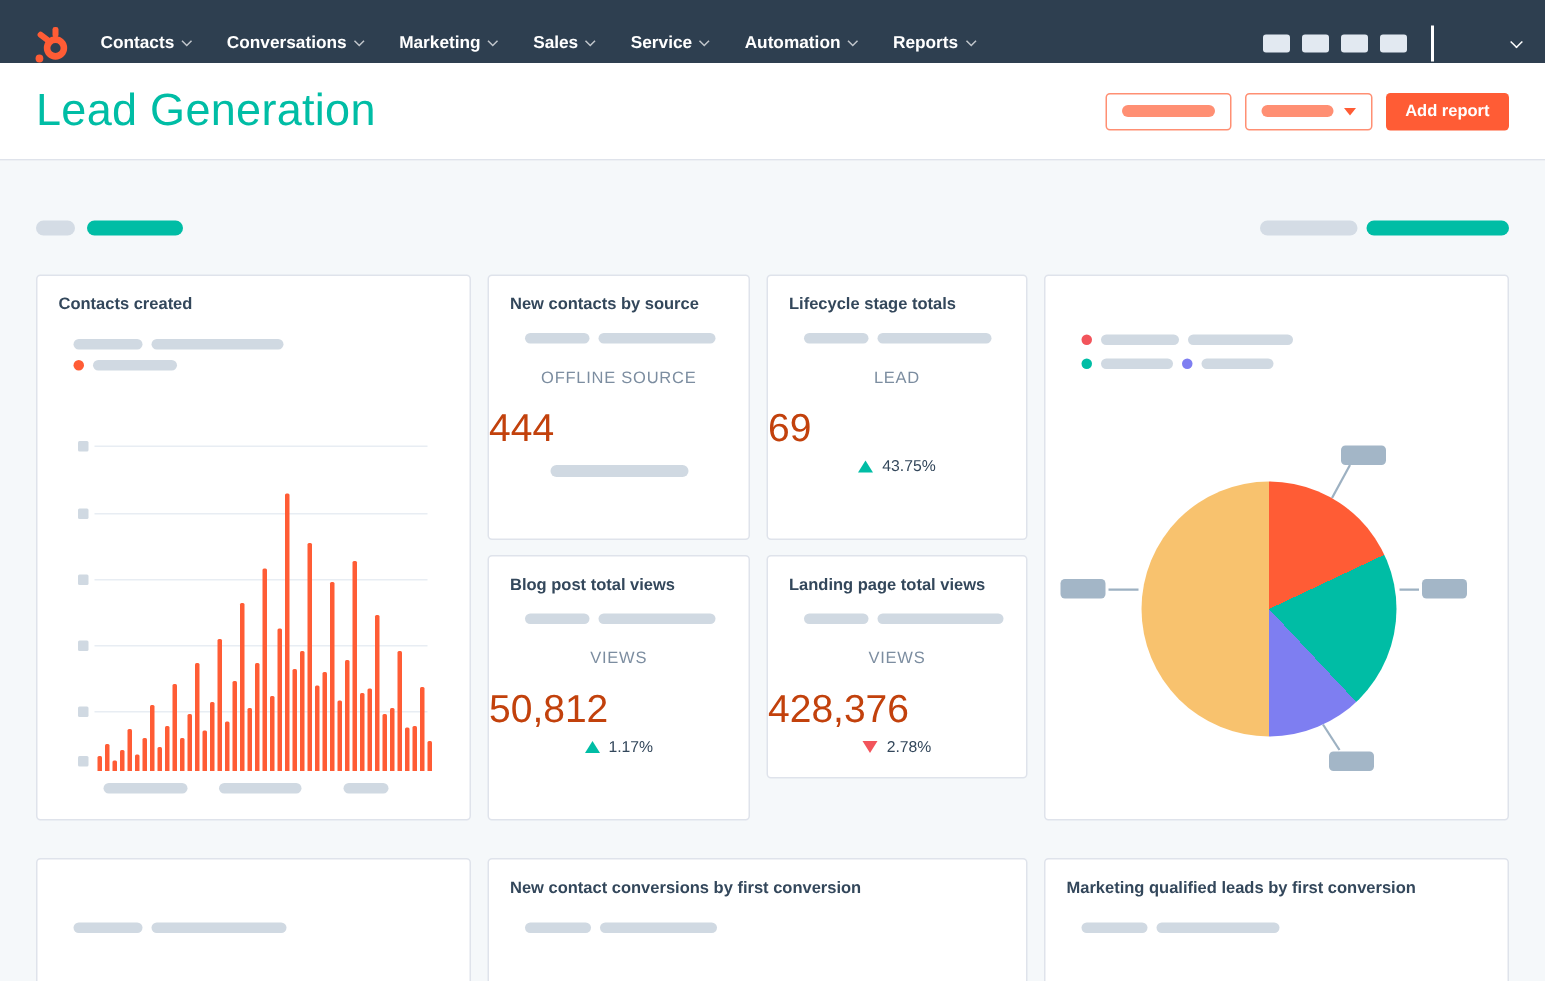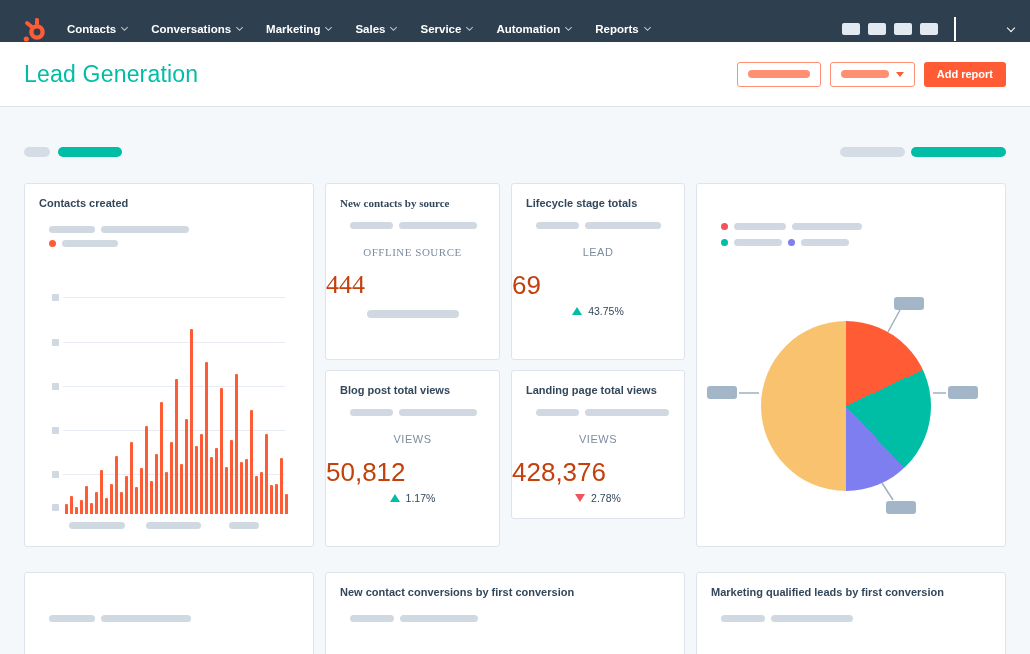--- a/index.html
+++ b/index.html
@@ -12,21 +12,21 @@
   .nav-menu{display:flex;gap:24px;align-items:center;}
   .nav-item{display:flex;align-items:center;color:#fff;font-size:11.5px;font-weight:bold;cursor:pointer;white-space:nowrap;}
   .chev{width:5px;height:5px;border-right:1.5px solid rgba(255,255,255,.7);border-bottom:1.5px solid rgba(255,255,255,.7);transform:rotate(45deg);display:inline-block;margin-left:6px;margin-top:-3px;}
   .nav-right{margin-left:auto;display:flex;align-items:center;}
   .nav-ph{width:18px;height:12px;background:#e2e9f1;border-radius:2px;margin-left:8px;cursor:pointer;}
   .nav-div{width:2px;height:24px;background:#fff;margin-left:16px;}
   .nav-chev{width:6px;height:6px;border-right:1.8px solid #fff;border-bottom:1.8px solid #fff;transform:rotate(45deg);margin-left:52px;margin-top:-3px;cursor:pointer;}
 
   
   #pagehead{position:absolute;top:42px;left:0;right:0;height:65px;background:#fff;border-bottom:1px solid #dfe3eb;display:flex;align-items:center;padding:0 24px;}
-  #pagehead h1{font-size:23px;font-weight:500;color:#00bda5;letter-spacing:.2px;}
+  #pagehead h1{font-size:30px;font-weight:500;color:#00bda5;letter-spacing:.2px;}
   .head-actions{margin-left:auto;display:flex;align-items:center;gap:9px;}
   .hdr-dd{height:25px;border:1px solid #ff8f73;border-radius:3px;background:#fff;display:flex;align-items:center;padding:0 10px;gap:7px;cursor:pointer;}
   .opill{display:inline-block;height:8px;border-radius:4px;background:#ff8f73;}
   .tri-dn-or{width:0;height:0;border-left:4px solid transparent;border-right:4px solid transparent;border-top:5px solid #ff5c35;}
   .btn-orange{height:25px;background:#ff5c35;border:none;border-radius:3px;color:#fff;font-size:11px;font-weight:bold;padding:0 13px;font-family:inherit;cursor:pointer;}
 
   
   .pill{display:inline-block;height:7px;border-radius:4px;background:#d0d9e2;flex:none;}
   .fpill{position:absolute;top:147px;height:10px;border-radius:5px;background:#d4dce5;}
   .fpill.teal{background:#00bda5;}
@@ -194,21 +194,21 @@
       <div class="bar" style="height: 29px; background: rgb(255, 92, 53);"></div>
       <div class="bar" style="height: 30px; background: rgb(255, 92, 53);"></div>
       <div class="bar" style="height: 56px; background: rgb(255, 92, 53);"></div>
       <div class="bar" style="height: 20px; background: rgb(255, 92, 53);"></div>
     </div>
   <span class="xpill" style="left:44px;width:56px;"></span>
   <span class="xpill" style="left:121px;width:55px;"></span>
   <span class="xpill" style="left:204px;width:30px;"></span>
 </div>
 
-<div class="card" style="left:325px;top:183px;width:175px;height:177px;font-family:Liberation Serif, serif;">
+<div class="card" style="left:325px;top:183px;width:175px;height:177px;">
   <div class="card-title">New contacts by source</div>
   <div class="legend" style="top:38px;">
     <span class="pill" style="width:43px;"></span>
     <span class="pill" style="width:78px;"></span>
   </div>
   <div class="metric-label" style="top:62px;">OFFLINE SOURCE</div>
   <div class="metric-value" style="top:86px;">444</div>
   <span class="pill center-pill" style="top:126px;width:92px;"></span>
 </div>
 

